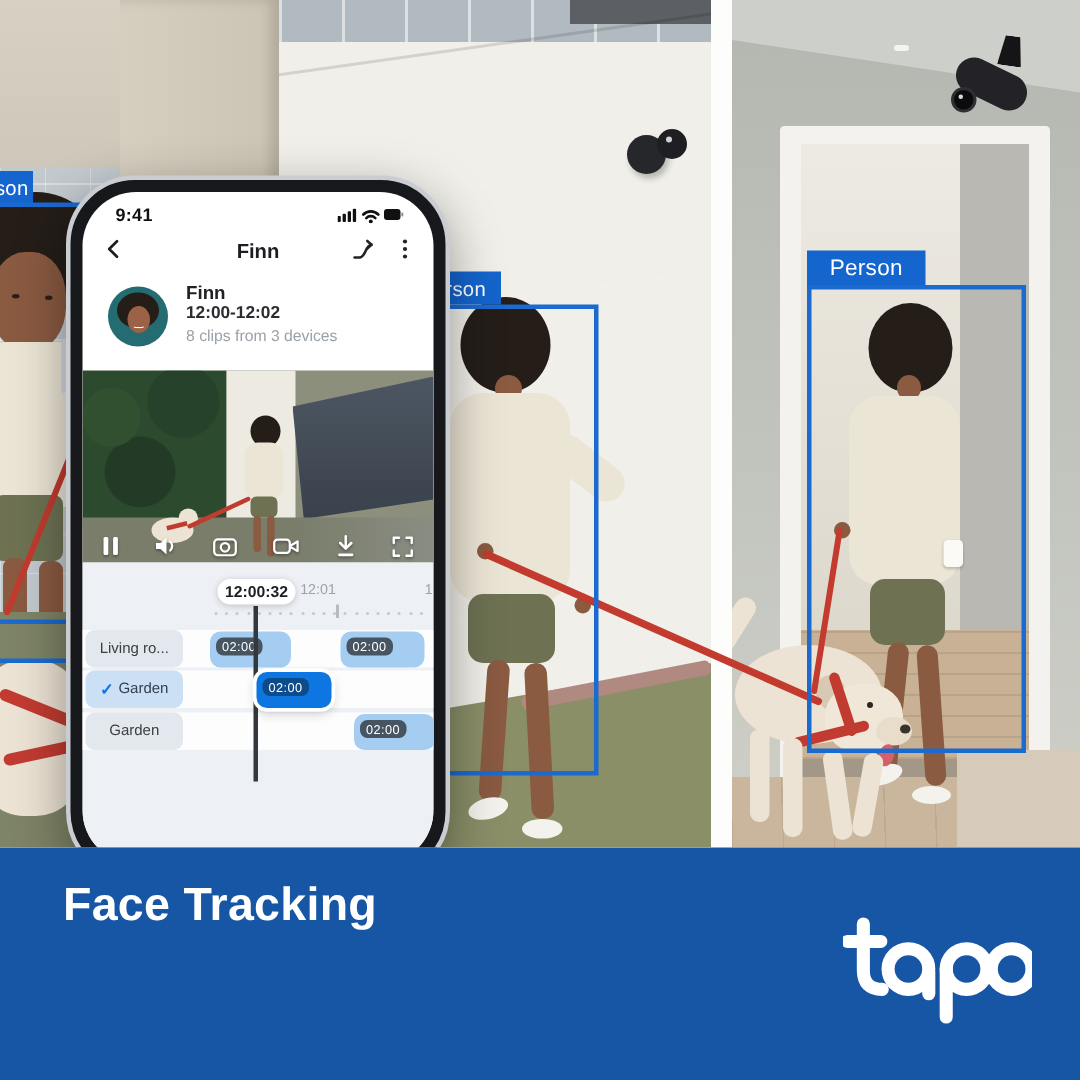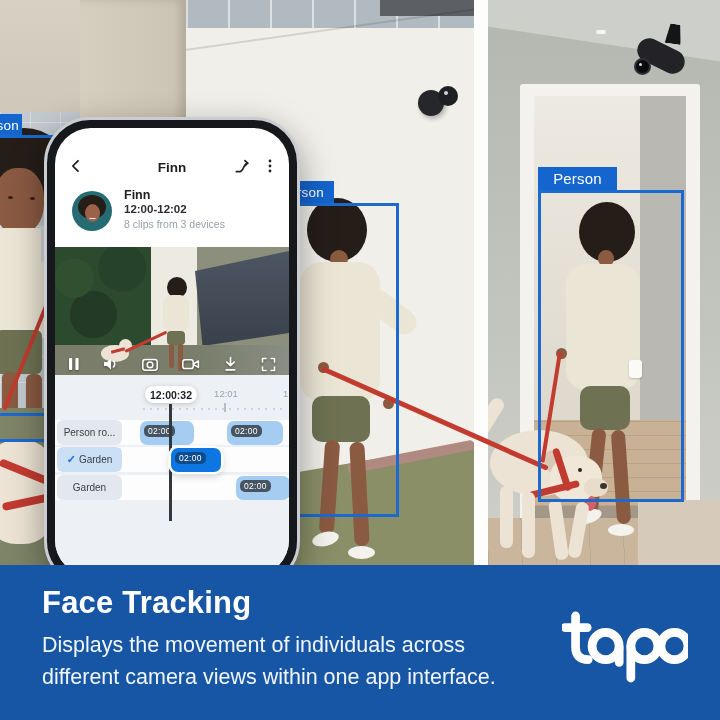--- a/index.html
+++ b/index.html
@@ -224,20 +224,40 @@
 
     <div class="ptag" style="left:538px;top:167px;width:79px;height:23px;font-size:15px;">
       <span>Person</span>
     </div>
     <div class="pbox" style="left:538px;top:190px;width:146px;height:312px;"></div>
 
     <div id="phone">
       <div class="side-btn"></div>
       <div id="screen">
 
+        <div id="statusbar">
+          <span class="time">9:41</span>
+          <svg width="44" height="12" viewBox="0 0 44 12">
+            <g fill="#111">
+              <rect x="0" y="7" width="2.2" height="4" rx="0.6"></rect>
+                <rect x="3.4" y="5.5" width="2.2" height="5.5" rx="0.6"></rect>
+              <rect x="6.8" y="3.8" width="2.2" height="7.2" rx="0.6"></rect>
+                <rect x="10.2" y="2.2" width="2.2" height="8.8" rx="0.6"></rect>
+            </g>
+            <g stroke="#111" stroke-width="1.8" fill="none" stroke-linecap="round">
+              <path d="M17.2 6.0 A7 7 0 0 1 27.2 6.0"></path>
+                <path d="M19.2 8.4 A4.2 4.2 0 0 1 25.2 8.4"></path>
+            </g>
+            <circle cx="22.2" cy="10.6" r="1.3" fill="#111"></circle>
+            <g>
+              <rect x="31" y="2.4" width="11" height="7.2" rx="2" fill="#111"></rect>
+              <rect x="42.6" y="4.6" width="1.4" height="2.8" rx="0.7" fill="#111" opacity="0.5"></rect>
+            </g>
+          </svg>
+        </div>
 
         <div id="appheader">
           <div class="hd-ic" style="left:10px;">
             <svg width="16" height="16" viewBox="0 0 20 20">
               <path d="M12.5 3.5 L6 10 L12.5 16.5" stroke="#1c1e21" stroke-width="2.2" fill="none" stroke-linecap="round" stroke-linejoin="round"></path>
             </svg>
           </div>
           <div class="title">Finn</div>
           <div class="hd-ic" style="right:36px;">
             <svg width="17" height="17" viewBox="0 0 18 18">
@@ -337,29 +357,29 @@
               <div class="t-dot" style="left: 160px;"></div>
               <div class="t-dot" style="left: 167.2px;"></div>
               <div class="t-dot" style="left: 174.4px;"></div>
               <div class="t-dot" style="left: 181.6px;"></div>
               <div class="t-dot" style="left: 188.8px;"></div>
               <div class="t-dot" style="left: 196px;"></div>
               <div class="t-dot" style="left: 203.2px;"></div>
               <div class="t-dot" style="left: 210.4px;"></div>
               <div class="t-dot" style="left: 217.6px;"></div>
               <div class="t-dot" style="left: 224.8px;"></div>
-              <div class="t-tick-label" style="left: 171px;">12:01</div>
+              <div class="t-tick-label" style="left: 157px;">12:01</div>
               <div class="t-longtick" style="left: 169px;"></div>
               <div class="t-tick-label" style="left: 240px;">12:02</div>
             </div>
           <div id="t-playhead"></div>
           <div id="t-rows">
               <div class="tl-row" style="top: 45px;">
                 <div class="tl-label">
-                  <span>Person ro...</span>
+                  <span>Living ro...</span>
                 </div>
                 <div class="clip" style="left: 85px; width: 54px;">
                   <span class="badge">02:00</span>
                 </div>
                 <div class="clip" style="left: 172px; width: 56px;">
                   <span class="badge">02:00</span>
                 </div>
               </div>
               <div class="tl-row" style="top: 72px;">
                 <div class="tl-label checked">
@@ -381,22 +401,21 @@
             </div>
         </div>
 
       </div>
     </div>
   </div>
 
   <div id="banner">
     <h1>Face Tracking</h1>
     <p>
-      <span>Displays the movement of individuals across</span><br>
-      <span>different camera views within one app interface.</span>
+      <br>
     </p>
     <svg id="tapo-logo" width="126" height="72" viewBox="0 0 130 74" fill="none" stroke="#ffffff" stroke-width="9" stroke-linecap="round" aria-label="tapo">
       <path d="M14 5 V37 Q14 50 27 50"></path>
       <path d="M3 17 H26"></path>
       <circle cx="45" cy="36" r="14"></circle>
       <path d="M59 38 V53"></path>
       <circle cx="85" cy="36" r="14"></circle>
       <path d="M71 36 V69"></path>
       <circle cx="116" cy="36" r="14"></circle>
     </svg>

